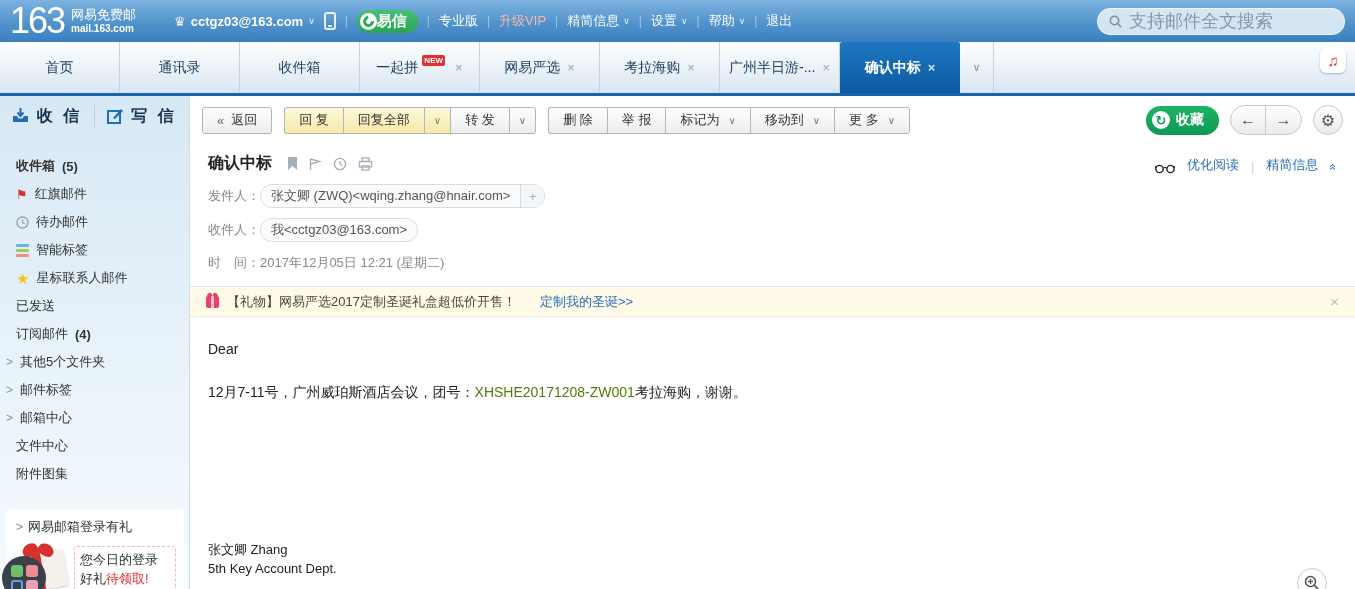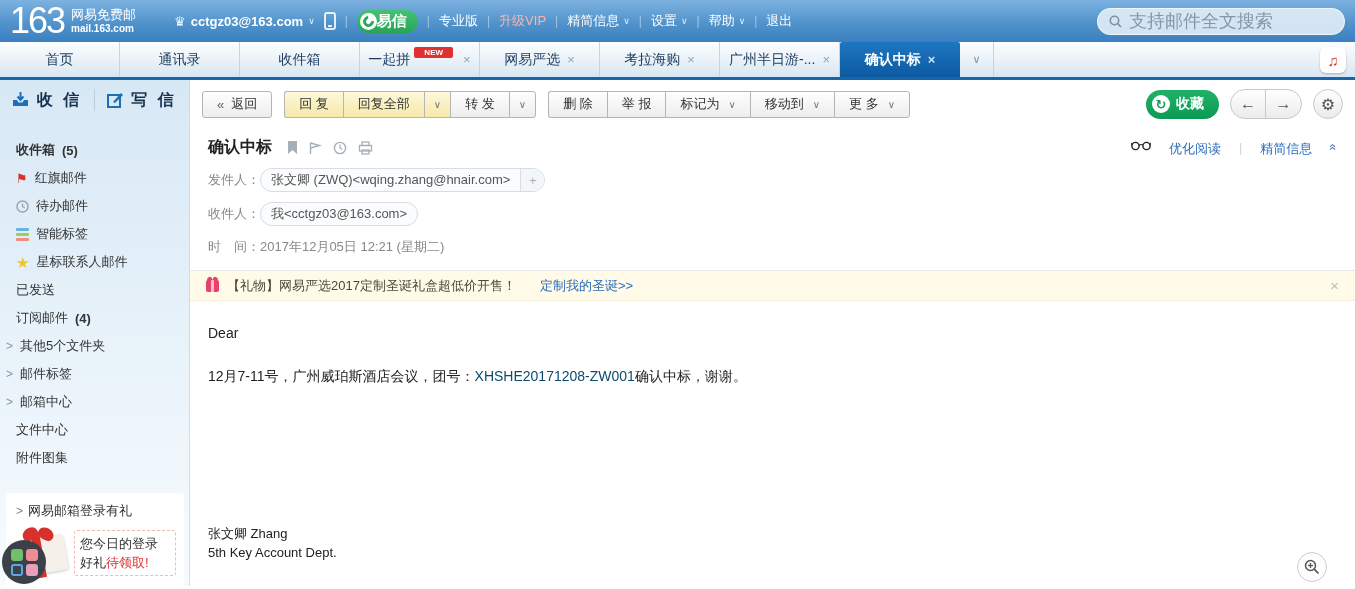--- a/index.html
+++ b/index.html
@@ -24,26 +24,26 @@
   .yixin-circle::after { content:""; position:absolute; inset:3px; border:3px solid #2aa85c; border-top-color:transparent; border-radius:50%; transform:rotate(40deg); }
   .topmenu { display:flex; align-items:center; font-size:13px; }
   .mi { color:#fff; display:flex; align-items:center; gap:4px; cursor:pointer; }
   .mi.vip { color:#f8b6ae; }
   .search { position:absolute; right:10px; top:8px; width:248px; height:27px; background:rgba(226,237,246,.9); border:1px solid rgba(255,255,255,.6); border-radius:14px; display:flex; align-items:center; padding:0 11px; gap:7px; }
   .search svg { flex-shrink:0; }
   .search input { border:none; background:transparent; outline:none; font-size:18px; color:#456; width:100%; }
   .search input::placeholder { color:#8497a9; }
 
   
-  .tabbar { height:38px; background:linear-gradient(#fcfeff,#d9e6f1); border-bottom:3px solid #1566ac; display:flex; position:relative; }
+  .tabbar { height:54px; background:linear-gradient(#fcfeff,#d9e6f1); border-bottom:3px solid #1566ac; display:flex; position:relative; }
   .tab { width:120px; display:flex; align-items:center; justify-content:center; font-size:14px; color:#1c3c5e; border-right:1px solid #c3d5e4; gap:7px; cursor:pointer; }
   .tab .x { color:#8ba6bc; font-size:13px; }
   .tab.active { background:linear-gradient(#1d77c0,#0d5aa2); color:#fff; font-weight:bold; border-right:none; border-radius:2px 2px 0 0; }
   .tab.active .x { color:#cfe3f2; }
-  .badge-new { background:#e03030; color:#fff; font-size:8px; font-weight:bold; padding:1px 10px; border-radius:2px; position:relative; top:-7px; left:-3px; }
+  .badge-new { background:#e03030; color:#fff; font-size:8px; font-weight:bold; padding:1px 2px; border-radius:2px; position:relative; top:-7px; left:-3px; }
   .tab-dd { width:34px; display:flex; align-items:center; justify-content:center; color:#7a93a8; border-right:1px solid #c3d5e4; font-size:11px; cursor:pointer; }
   .music-btn { position:absolute; right:9px; top:5px; width:26px; height:26px; background:#fff; border-radius:6px; display:flex; align-items:center; justify-content:center; color:#d23327; font-size:15px; font-weight:bold; box-shadow:0 1px 2px rgba(0,0,0,.25); cursor:pointer; }
 
   
   .main { display:flex; height:506px; }
   .sidebar { width:190px; background:linear-gradient(180deg,#d7e8f5 0%,#e9f3fa 55%,#f7fbfe 100%); border-right:1px solid #cfdde9; position:relative; flex-shrink:0; }
   .content { flex:1; background:#fff; position:relative; display:flex; flex-direction:column; min-width:0; }
 
   
   .compose-row { display:flex; height:40px; align-items:center; }
@@ -97,42 +97,42 @@
   .nav-half { width:35px; display:flex; align-items:center; justify-content:center; color:#555; font-size:16px; cursor:pointer; }
   .nav-half:first-child { border-right:1px solid #c8c8c8; }
   .gear-btn { width:30px; height:30px; border-radius:50%; border:1px solid #c8c8c8; background:linear-gradient(#fff,#ebebeb); display:flex; align-items:center; justify-content:center; color:#555; font-size:16px; cursor:pointer; }
 
   
   .mail-header { padding:10px 18px 14px; border-bottom:1px solid #e4e9ed; position:relative; }
   .subject-row { display:flex; align-items:center; gap:12px; }
   .subject { font-size:16px; font-weight:bold; color:#222; }
   .sub-icons { display:flex; gap:11px; margin-left:4px; align-items:center; color:#a5afb8; }
   .ic-bookmark { width:9px; height:13px; background:#a5afb8; clip-path:polygon(0 0,100% 0,100% 100%,50% 70%,0 100%); }
-  .header-links { position:absolute; right:18px; top:13px; display:flex; align-items:flex-start; gap:18px; font-size:13px; color:#2a6db8; }
+  .header-links { position:absolute; right:18px; top:13px; display:flex; align-items:flex-end; gap:12px; font-size:13px; color:#2a6db8; }
   .header-links a { color:#2a6db8; text-decoration:none; cursor:pointer; }
   .hl-sep { color:#ccd5dc; }
   .dbl-up { display:inline-block; transform:rotate(90deg); font-size:12px; }
   .meta-row { display:flex; align-items:center; margin-top:10px; font-size:13px; color:#888; }
   .pill { display:flex; align-items:stretch; border:1px solid #d7dde2; border-radius:13px; overflow:hidden; background:#fbfcfd; color:#555; height:24px; cursor:pointer; }
   .pill-main { padding:0 10px; display:flex; align-items:center; }
   .pill-plus { width:24px; display:flex; align-items:center; justify-content:center; border-left:1px solid #d7dde2; color:#a6b2bc; background:#f3f6f8; font-size:13px; }
   .time-row { margin-top:12px; font-size:13px; color:#888; }
 
   
   .ad-banner { height:30px; background:#fffbe8; display:flex; align-items:center; padding:0 16px; font-size:13px; color:#4a4a3a; gap:8px; border-bottom:1px solid #f3eed8; }
   .gift-mini { width:13px; height:12px; border-radius:2px; background:linear-gradient(90deg,#e8416b 0 5px,#f9c0d0 5px 8px,#e8416b 8px); position:relative; }
   .gift-mini::before { content:""; position:absolute; top:-3px; left:1px; width:5px; height:4px; background:#e8416b; border-radius:50% 50% 0 0; transform:rotate(-25deg); }
   .gift-mini::after { content:""; position:absolute; top:-3px; right:1px; width:5px; height:4px; background:#e8416b; border-radius:50% 50% 0 0; transform:rotate(25deg); }
   .ad-link { color:#2a6db8; margin-left:16px; text-decoration:none; cursor:pointer; }
   .ad-close { margin-left:auto; color:#b9bdc2; font-size:15px; cursor:pointer; }
 
   
   .mail-body { padding:24px 18px 10px; font-size:14px; color:#222; flex:1; position:relative; }
   .body-line { margin-top:27px; }
-  .body-link { color:#0c4a6e; text-decoration:none; cursor:pointer; }
+  .body-link { color:#4d7c0f; text-decoration:none; cursor:pointer; }
   .signature { margin-top:138px; font-size:13px; color:#222; line-height:19px; }
   .zoom-btn { position:absolute; right:28px; bottom:4px; width:30px; height:30px; border-radius:50%; border:1px solid #ccc; background:#fdfdfd; display:flex; align-items:center; justify-content:center; cursor:pointer; }
 
   svg.ico { display:block; }
 </style>
 </head>
 <body>
 
 <div class="topbar">
   <div class="logo">
@@ -439,21 +439,21 @@
     <div class="ad-banner">
       <span class="gift-mini"></span>
       <span>【礼物】网易严选2017定制圣诞礼盒超低价开售！</span>
       <a class="ad-link">定制我的圣诞&gt;&gt;</a>
       <span class="ad-close">×</span>
     </div>
 
     <div class="mail-body">
       <div>Dear</div>
       <div class="body-line">
-        <span>12月7-11号，广州威珀斯酒店会议，团号：</span><a class="body-link">XHSHE20171208-ZW001</a><span>确认中标，谢谢。</span>
+        <span>12月7-11号，广州威珀斯酒店会议，团号：</span><a class="body-link">XHSHE20171208-ZW001</a><span>考拉海购，谢谢。</span>
       </div>
       <div class="signature">
         <div>张文卿 Zhang</div>
         <div>5th Key Account Dept.</div>
       </div>
       <div class="zoom-btn">
         <svg class="ico" width="16" height="16" viewBox="0 0 16 16">
             <circle cx="6.5" cy="6.5" r="5" fill="none" stroke="#555" stroke-width="1.5"></circle>
             <line x1="10.2" y1="10.2" x2="14.5" y2="14.5" stroke="#555" stroke-width="1.7"></line>
             <line x1="4" y1="6.5" x2="9" y2="6.5" stroke="#555" stroke-width="1.3"></line>

